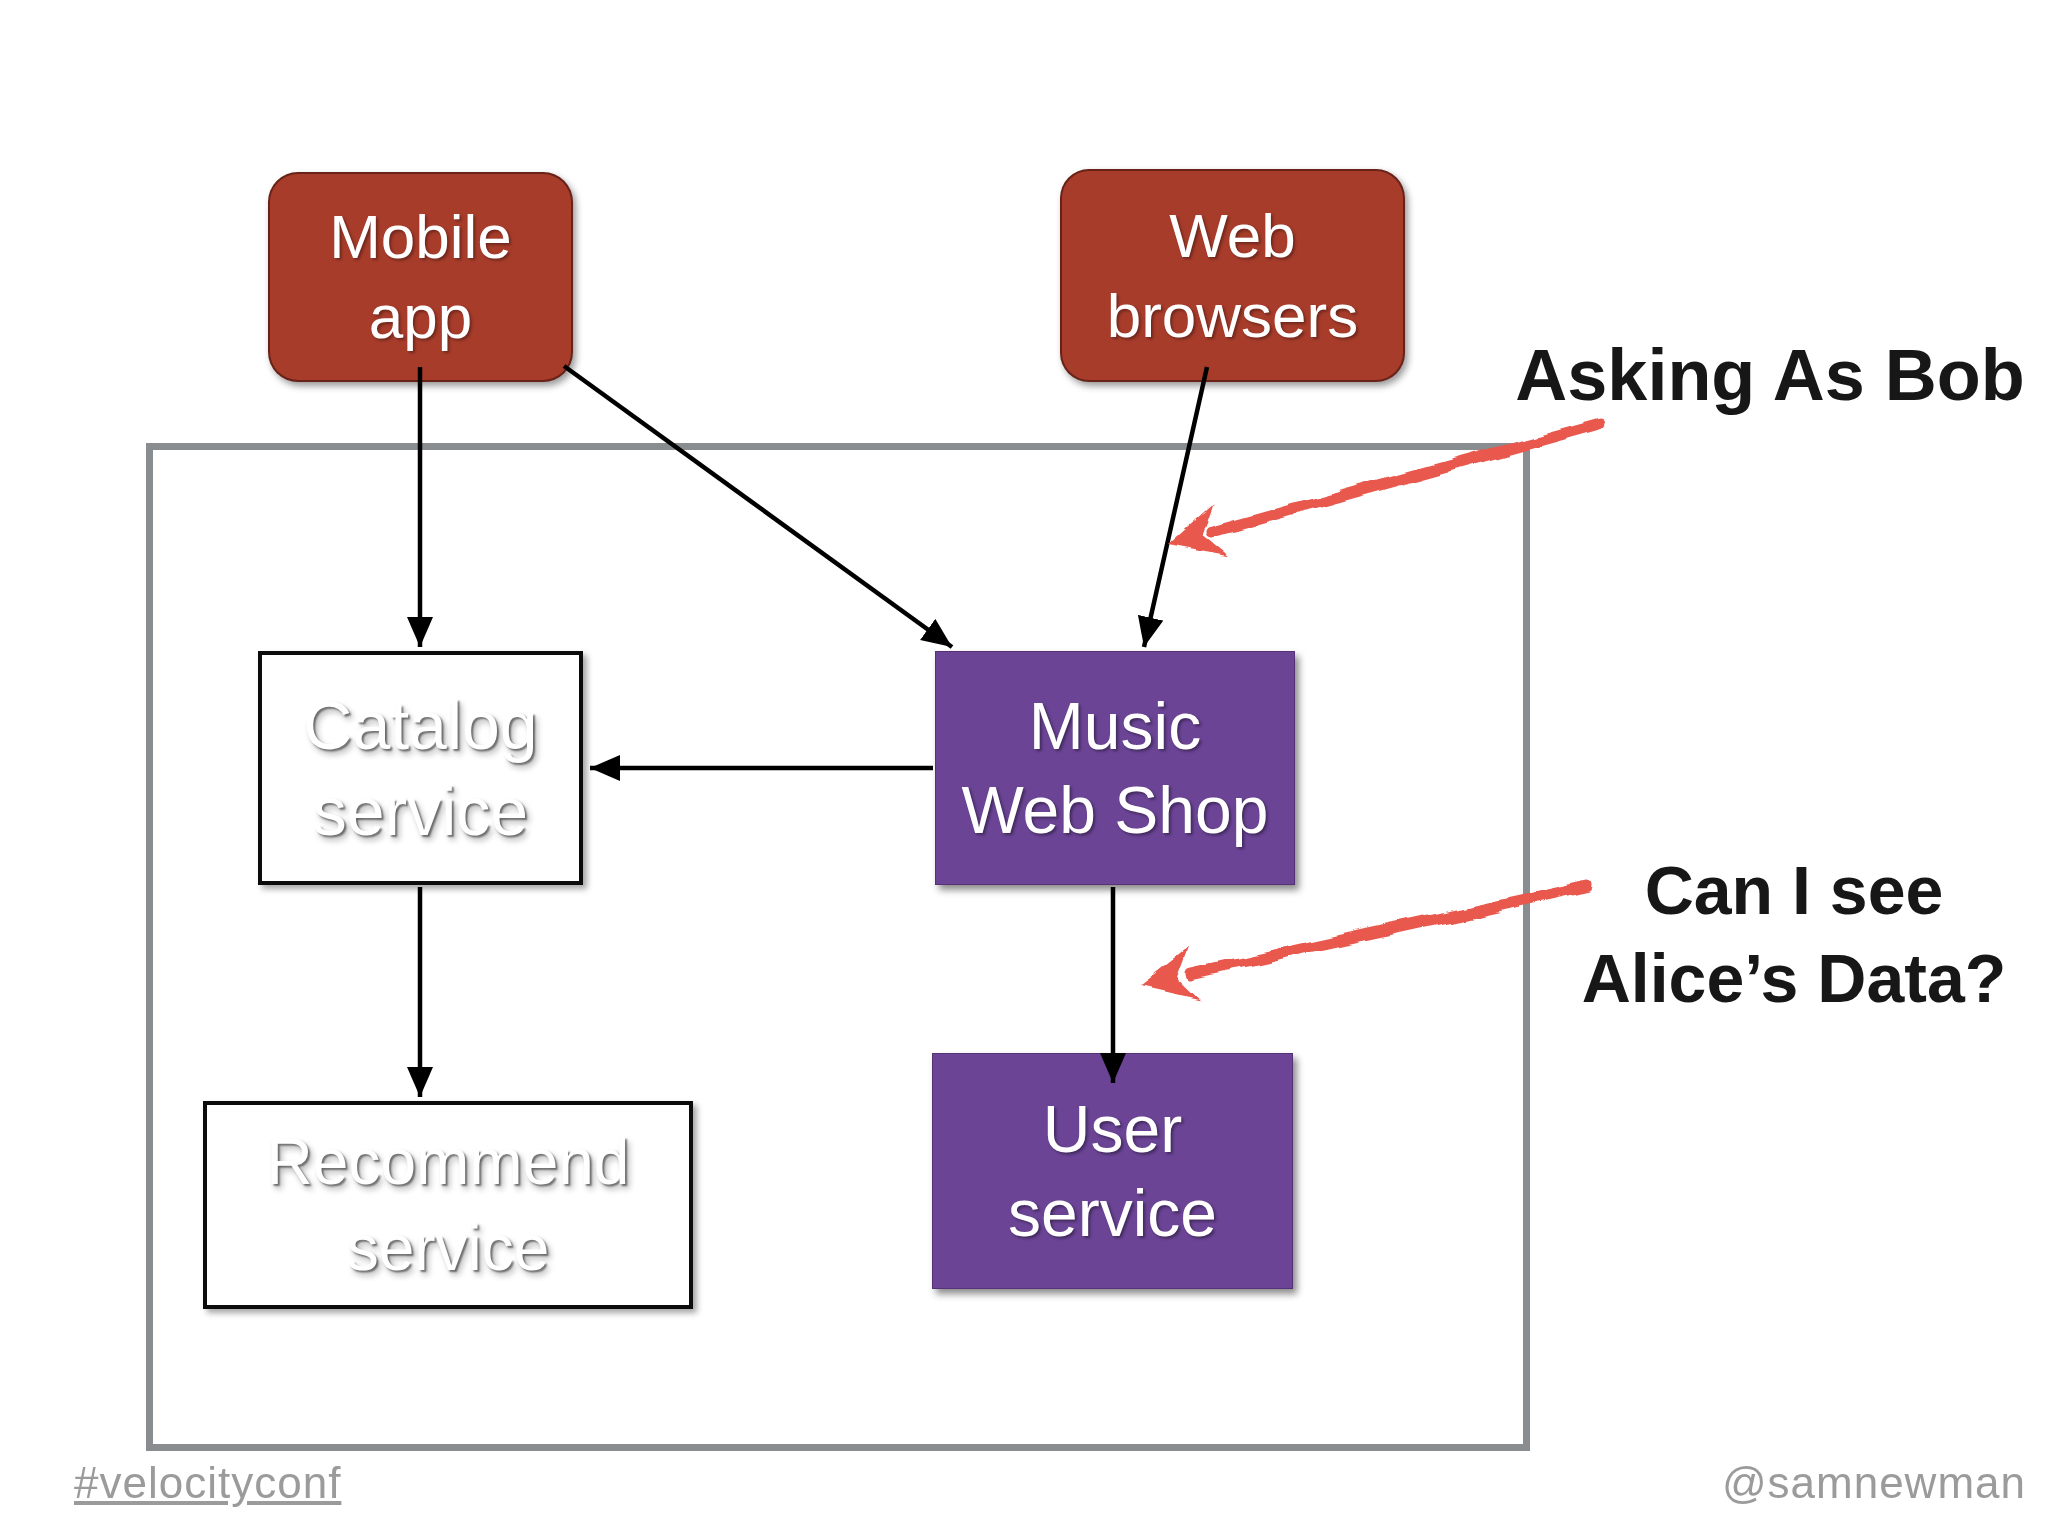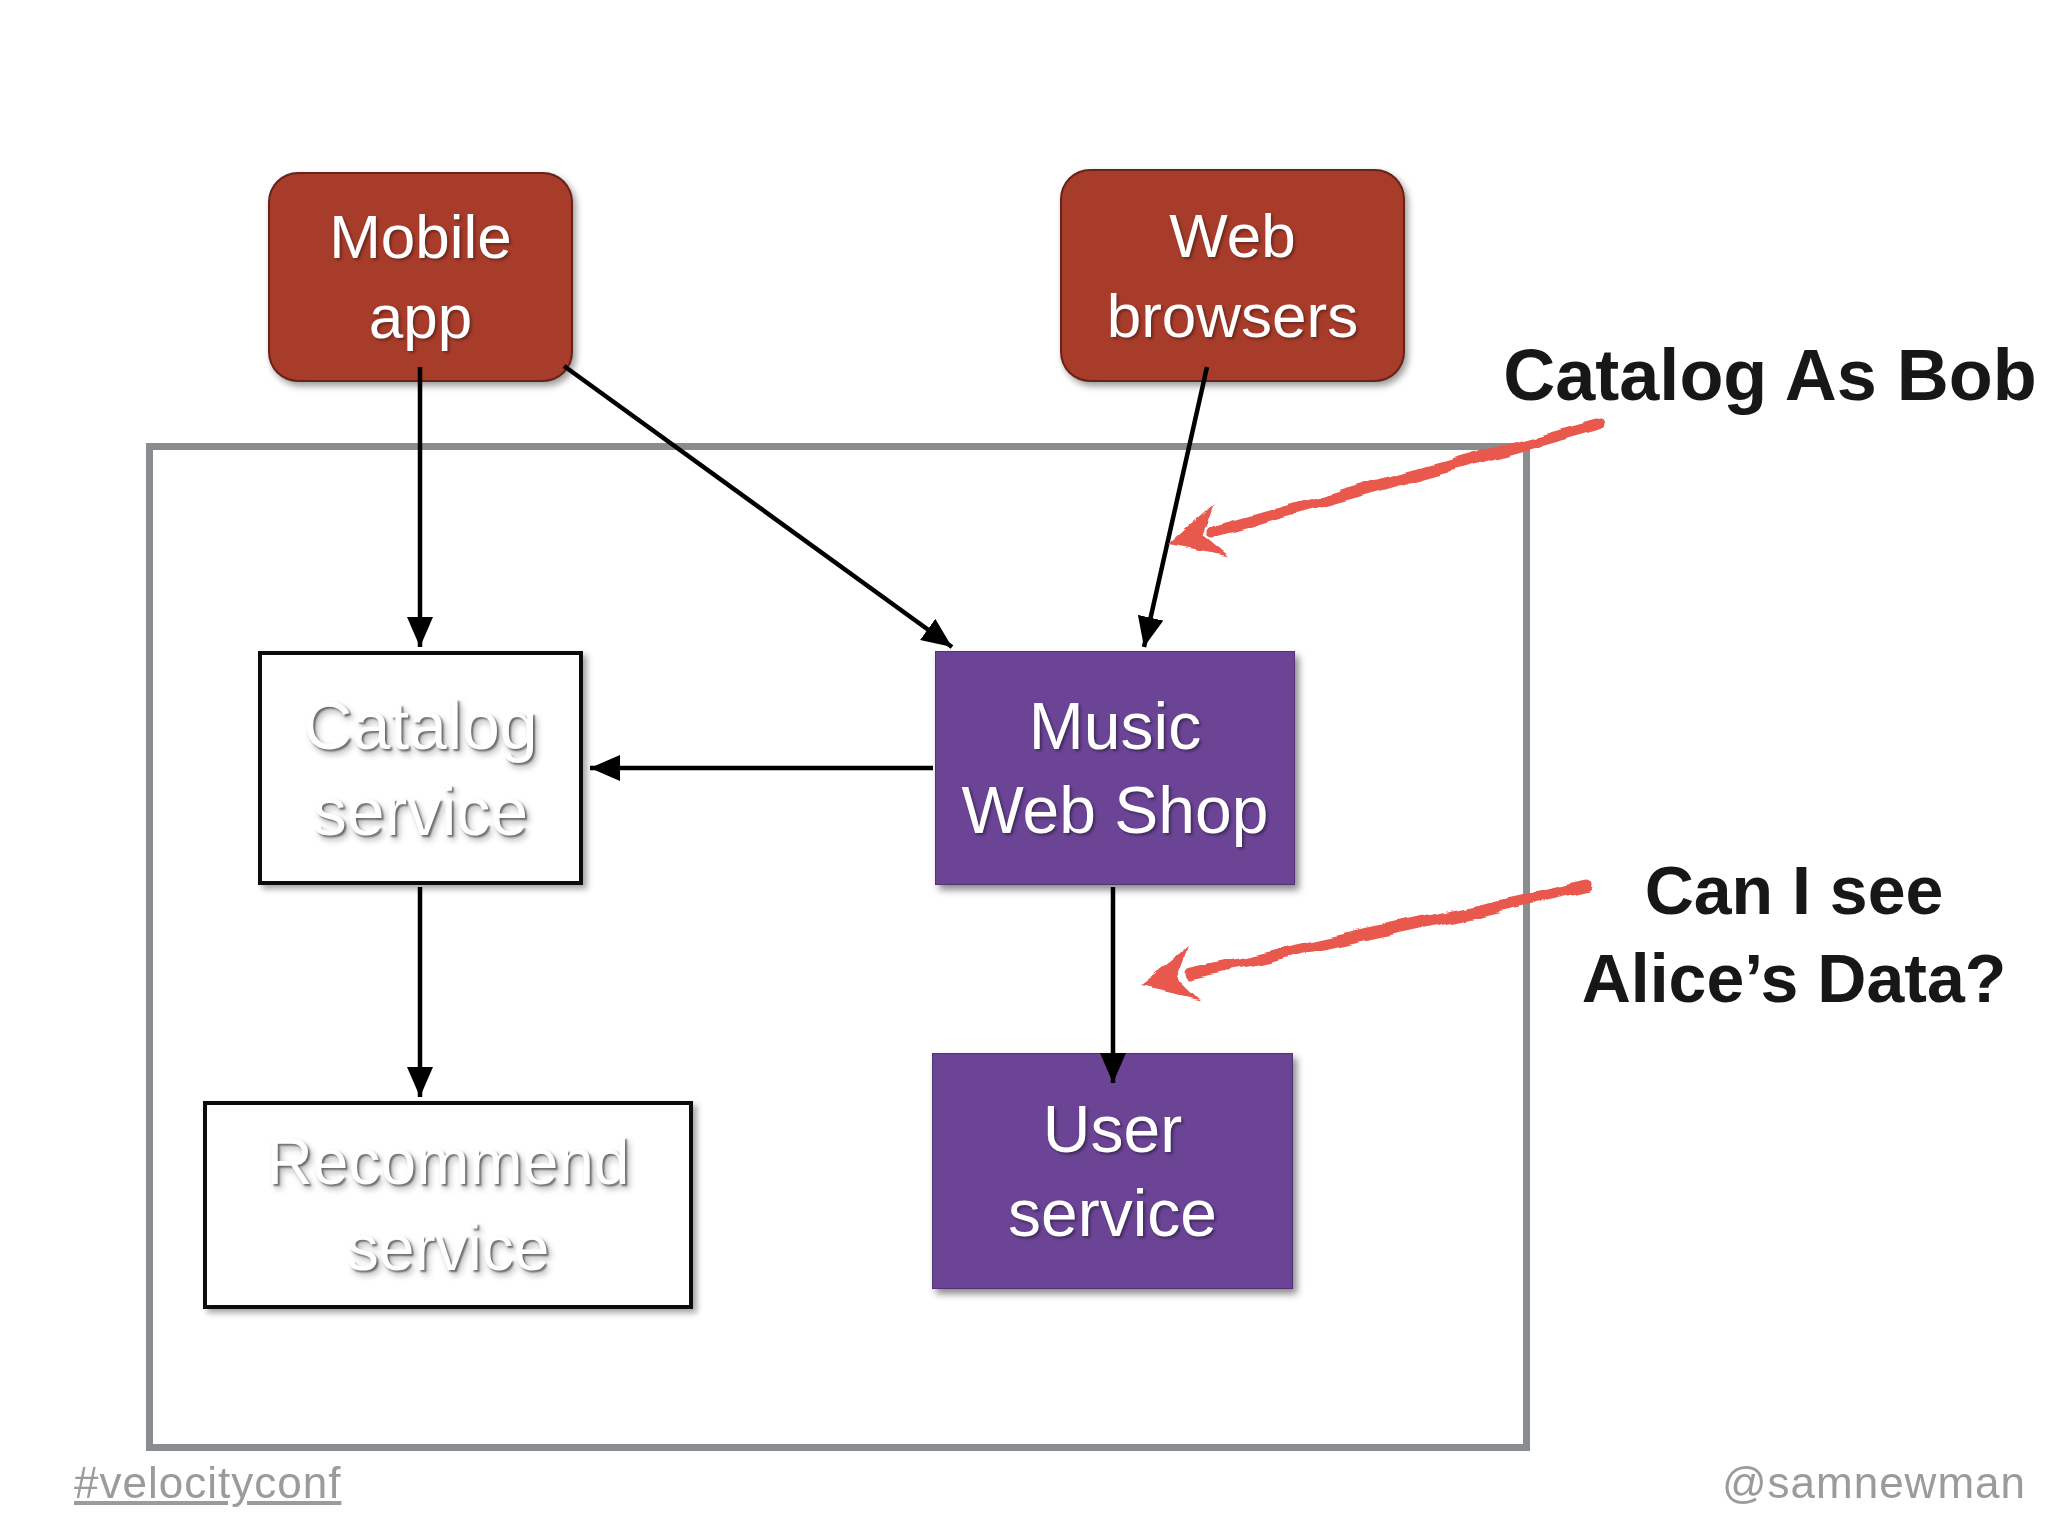--- a/index.html
+++ b/index.html
@@ -43,21 +43,21 @@
   }
   .node-white{
     background:#ffffff;
     border:4px solid #0c0c0c;
     font-size:68px;line-height:86px;
     color:#fff;
     text-shadow:2px 2px 2px rgba(0,0,0,0.5), 4px 5px 6px rgba(0,0,0,0.28);
     box-shadow:4px 4px 6px rgba(0,0,0,0.35);
   }
   #node-mobile-app   {left:268px; top:155px; width:305px; height:210px;}
-  #node-web-browsers {left:1060px;top:152px; width:345px; height:213px;}
+  #node-web-browsers {left:1060px;top:152px; width:345px; height:213px;border-radius:29px;}
   #node-catalog      {left:258px; top:651px; width:325px; height:234px;}
   #node-music        {left:935px; top:651px; width:360px; height:234px;}
   #node-recommend    {left:203px; top:1101px;width:490px; height:208px; font-size:64px;}
   #node-user         {left:932px; top:1053px;width:361px; height:236px;}
   svg.wires{position:absolute;left:0;top:0;width:2048px;height:1536px;pointer-events:none;}
   .annotation{
     position:absolute;
     color:#171717;
     font-weight:700;
     text-align:center;
@@ -125,21 +125,21 @@
         <path class="ink-stroke" d="M1600,424 L1212,532" stroke-width="11" fill="none" stroke-linecap="round" stroke="#e9584e"></path>
         <path class="ink-fill" d="M1168,545 L1213.6,504.2 L1202.6,535.3 L1228.2,556.2 Z" stroke="none" fill="#e9584e"></path>
       </g>
       <g>
         <path class="ink-stroke" d="M1588,886 L1192,973" stroke-width="11" fill="none" stroke-linecap="round" stroke="#e9584e"></path>
         <path class="ink-fill" d="M1140,985 L1188.1,947.7 L1177.1,976.8 L1199.3,998.5 Z" stroke="none" fill="#e9584e"></path>
       </g>
     </g>
   </svg>
 
-  <div class="annotation" id="annotation-bob">Catalog As Bob</div>
+  <div class="annotation" id="annotation-bob">Asking As Bob</div>
 
   <div class="annotation" id="annotation-alice">Can I see
 Alice’s Data?</div>
 
   <div class="footer-text" id="footer-left">#velocityconf</div>
 
   <div class="footer-text" id="footer-right">@samnewman</div>
 
 </div>
 

